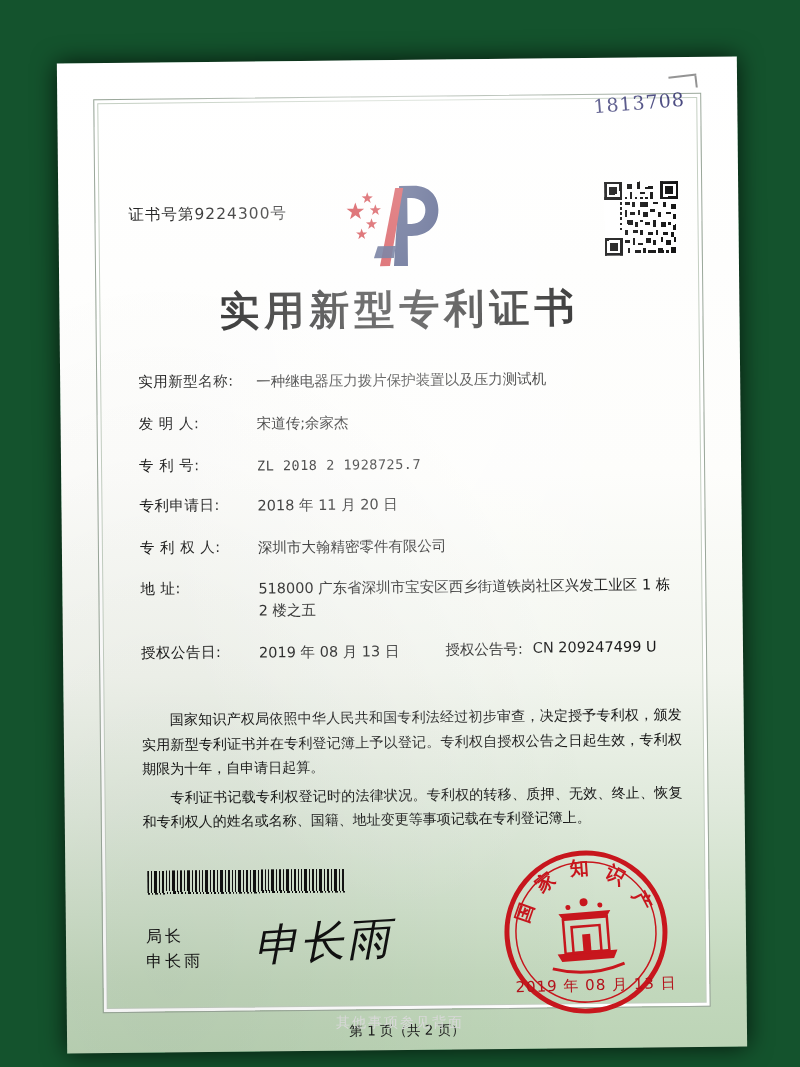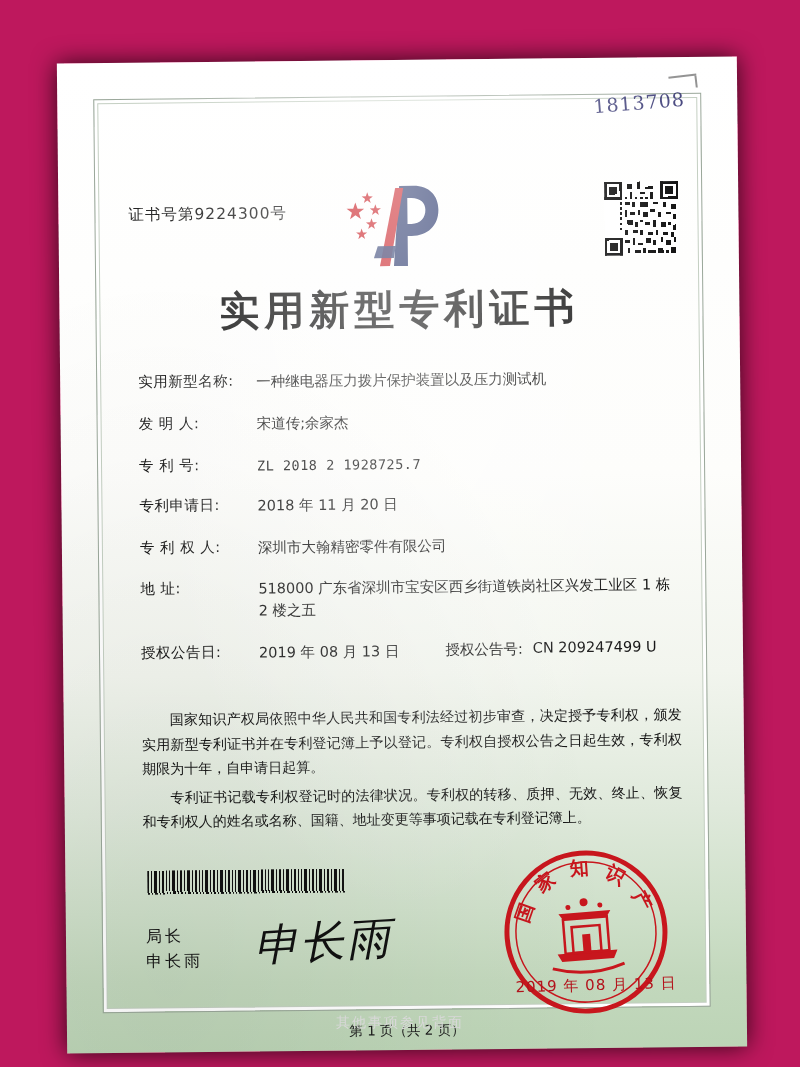--- a/index.html
+++ b/index.html
@@ -12,21 +12,21 @@
     height: 1067px;
     overflow: hidden;
     font-family: "Liberation Sans", sans-serif;
   }
 
   
   #scan {
     position: relative;
     width: 800px;
     height: 1067px;
-    background: #be185d;
+    background: #14532d;
   }
 
   
   #sheet {
     position: absolute;
     left: 62px;
     top: 60px;
     width: 680px;
     height: 990px;
     transform: rotate(-0.6deg);

